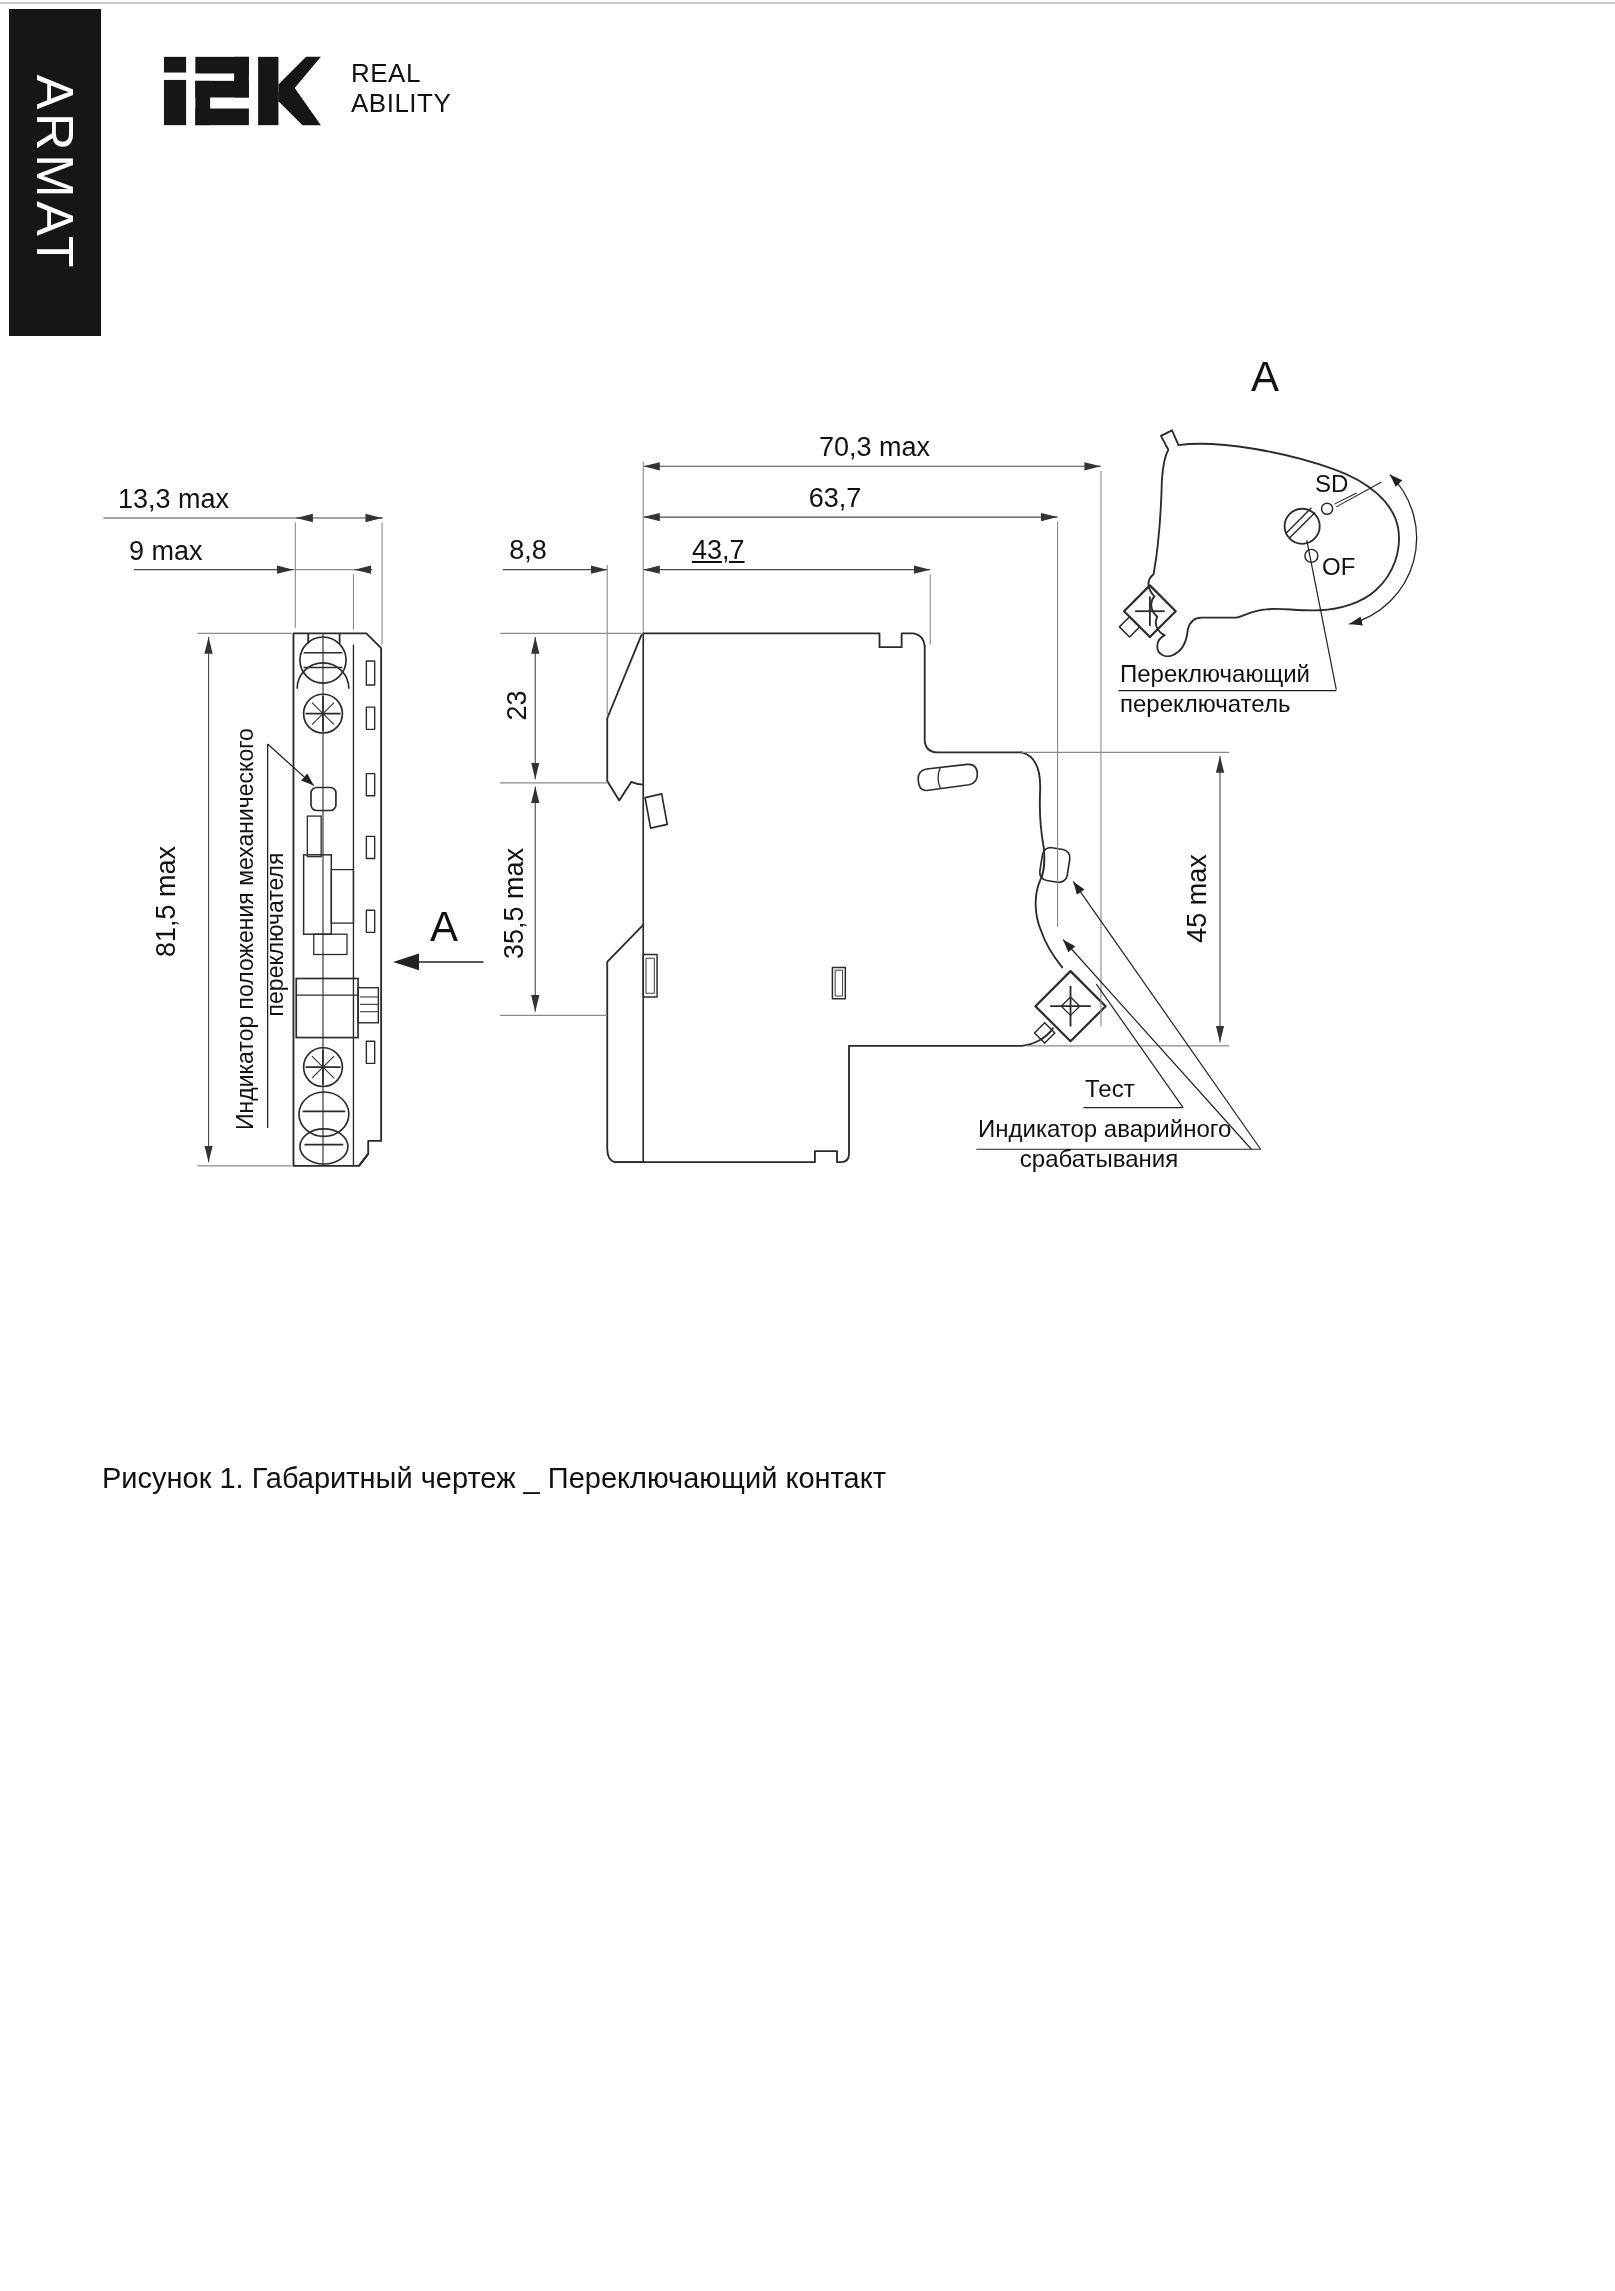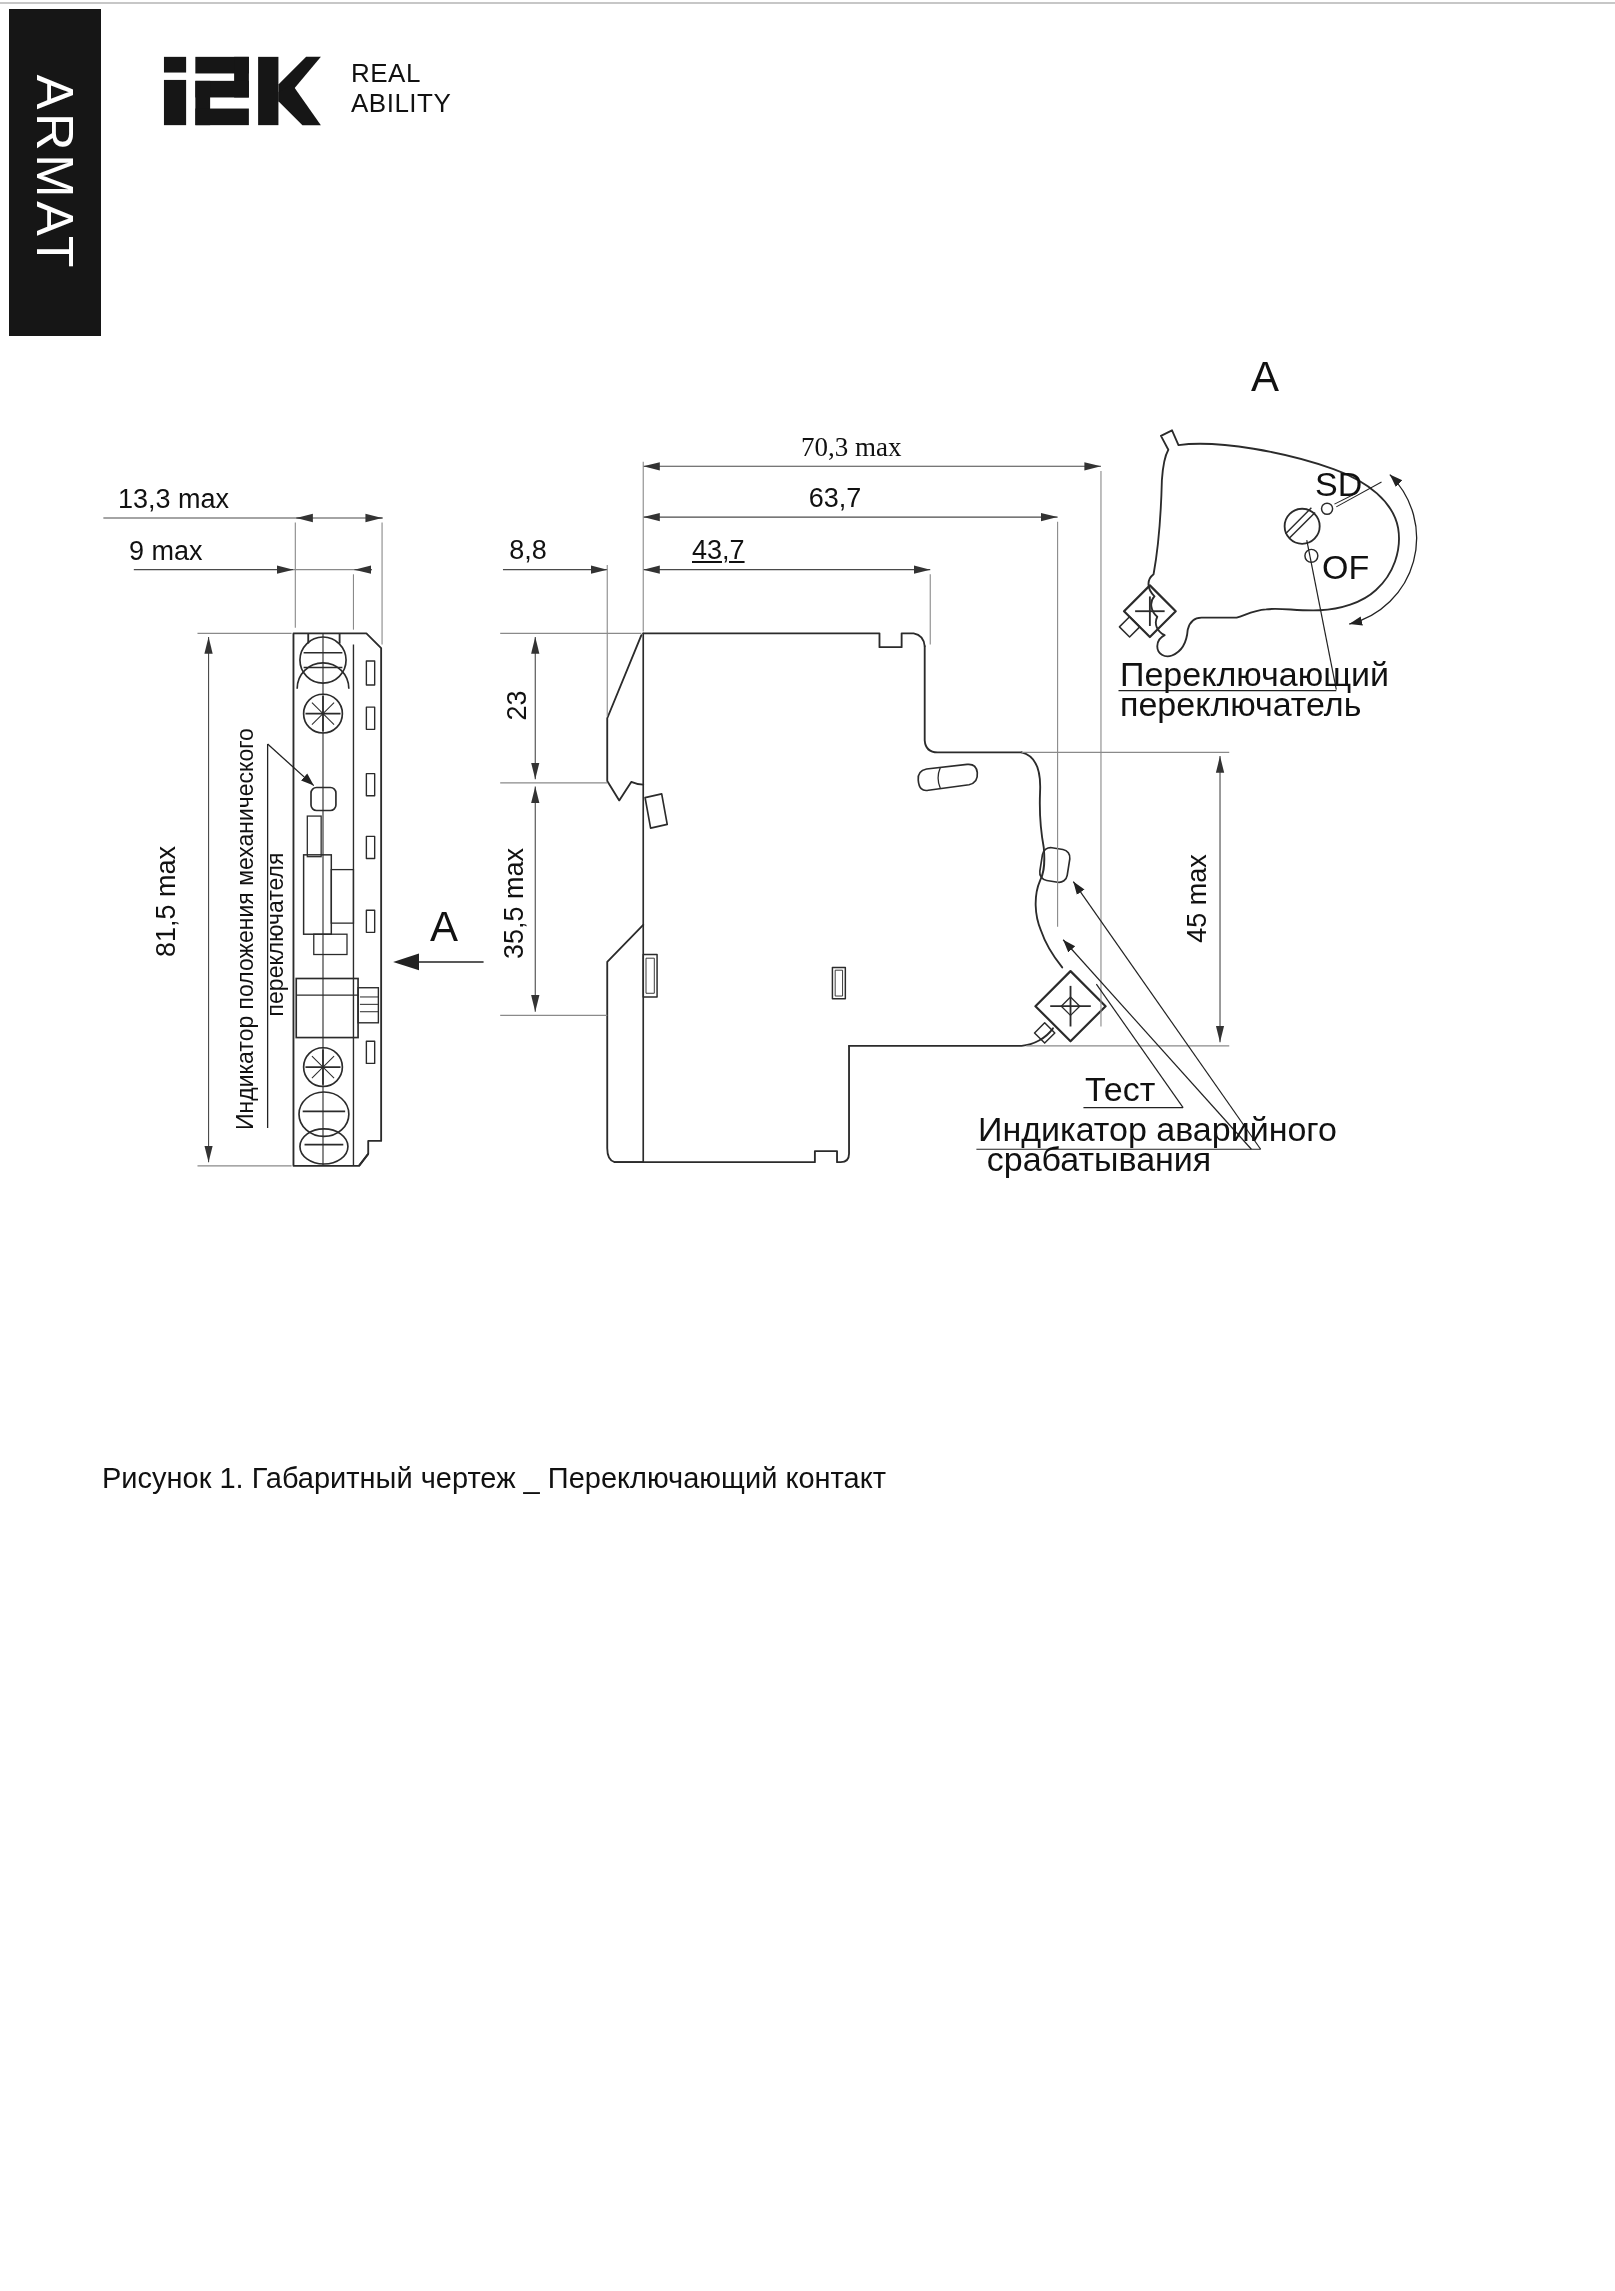--- a/index.html
+++ b/index.html
@@ -8,21 +8,21 @@
     width:1615px;height:2292px;
     background:#ffffff;
     font-family:"Liberation Sans", sans-serif;
     color:#111;
     overflow:hidden;
   }
   #linework{position:absolute;left:0;top:0;}
   .txt{position:absolute;white-space:nowrap;color:#111;}
   .dim{font-size:27px;}
   .rot{transform:rotate(-90deg);transform-origin:center;white-space:nowrap;text-align:center;}
-  .callout{font-size:34px;line-height:30px;}
+  .callout{font-size:24px;line-height:30px;}
   .viewletter{font-size:42px;}
   
   #armat-band{
     position:absolute;left:9.2px;top:9.2px;width:92px;height:327px;
     background:#161616;
   }
   #armat-band span{
     position:absolute;left:50%;top:50%;
     transform:translate(-50%,-50%) rotate(90deg);
     color:#ffffff;font-size:52px;letter-spacing:3.7px;font-weight:400;
@@ -280,21 +280,21 @@
     <div>REAL</div>
     <div>ABILITY</div>
   </div>
 
   <div class="txt viewletter" style="left:1251px;top:353px;">A</div>
   <div class="txt viewletter" style="left:430px;top:903px;">A</div>
 
   <div class="txt dim" style="left:118px;top:484px;">13,3 max</div>
   <div class="txt dim" style="left:129px;top:536px;">9 max</div>
   <div class="txt dim rot" style="left:88px;top:886px;width:157px;">81,5 max</div>
-  <div class="txt dim" style="left:801px;top:432px;width:129px;text-align:left;font-family:Liberation Serif, serif;">70,3 max</div>
+  <div class="txt dim" style="left:801px;top:432px;width:129px;text-align:right;">70,3 max</div>
   <div class="txt dim" style="left:789px;top:483px;width:92px;text-align:center;">63,7</div>
   <div class="txt dim" style="left:692px;top:535px;width:92px;text-align:left;text-decoration:underline;">43,7</div>
   <div class="txt dim" style="left:491px;top:535px;width:74px;text-align:center;">8,8</div>
   <div class="txt dim rot" style="left:480px;top:690px;width:74px;">23</div>
   <div class="txt dim rot" style="left:450px;top:888px;width:129px;">35,5 max</div>
   <div class="txt dim rot" style="left:1142px;top:883px;width:111px;">45 max</div>
 
   <div class="vlabel">
     <div>Индикатор положения механического</div>
     <div>переключателя</div>

